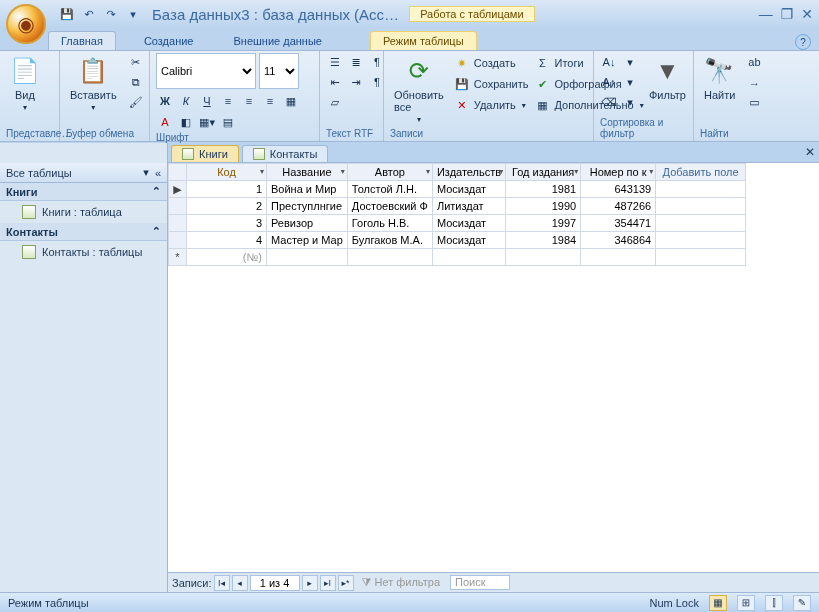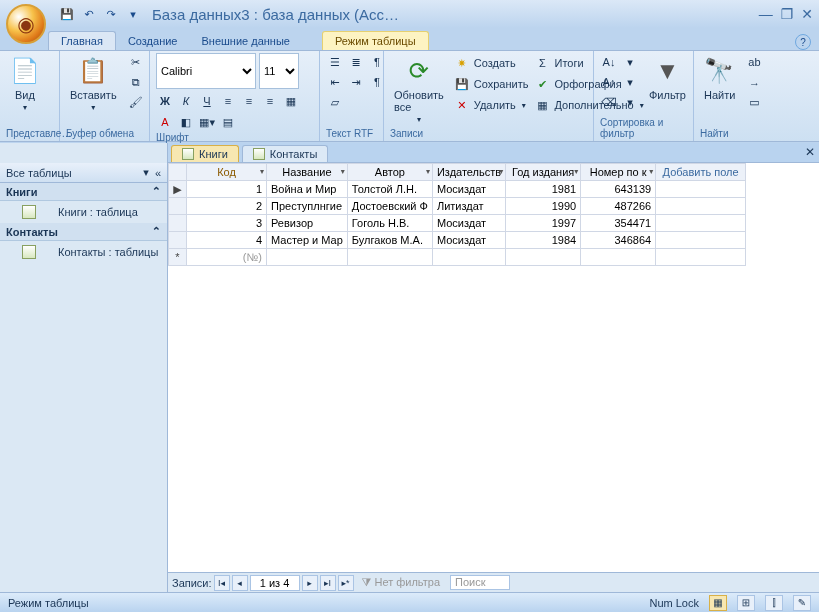--- a/index.html
+++ b/index.html
@@ -8,21 +8,21 @@
   
   .titlebar { height: 28px; background: linear-gradient(#dbe8f7,#bcd4ee); display:flex; align-items:center; padding: 0 6px; }
   .office-btn { width: 40px; height: 40px; border-radius:50%; background: radial-gradient(circle at 30% 30%, #fff, #f7c24a 40%, #e07b1a 70%, #a04000); border: 2px solid #d8a038; position: absolute; top:4px; left:6px; display:flex; align-items:center; justify-content:center; font-size:20px; color:#8a3510;}
   .qat { margin-left: 52px; display:flex; gap:4px; align-items:center; }
   .qat .q { width:18px; height:18px; display:flex; align-items:center; justify-content:center; color:#1a4b8c; }
   .title-text { margin-left:10px; color:#3b6aa0; font-size:15px; }
   .contextual { margin-left:10px; background:#fef6c8; border:1px solid #e6d070; padding:1px 10px; color:#6b4b00; font-size:11px; display:flex; flex-direction:column; align-items:center; line-height:1.1; }
   .win-controls { margin-left:auto; display:flex; gap:8px; color:#3b6aa0; font-size:14px; }
 
   
-  .ribtabs { height:22px; margin-left:48px; display:flex; align-items:flex-end; gap:0; }
+  .ribtabs { height:22px; margin-left:48px; display:flex; align-items:flex-end; gap:16px; }
   .ribtab { padding:3px 12px; color:#1a4b8c; font-size:11px; cursor:default; }
   .ribtab.active { background:#dbe7f5; border:1px solid #9fb8d8; border-bottom:none; border-radius:3px 3px 0 0; }
   .contextual-tab { color:#6b4b00; background:#fdf3c2; border:1px solid #e6d070; border-bottom:none; border-radius:3px 3px 0 0; }
   .help { margin-left:auto; margin-right:8px; color:#1a4b8c; width:16px; height:16px; border-radius:50%; border:1px solid #6fa8e0; display:flex; align-items:center; justify-content:center; font-size:10px; }
 
   
   .ribbon { height:92px; background:linear-gradient(#e6eff9,#cde0f2); border-top:1px solid #9fb8d8; border-bottom:1px solid #9fb8d8; display:flex; }
   .group { border-right:1px solid #aac4e4; padding:2px 6px; display:flex; flex-direction:column; }
   .group-body { flex:1; display:flex; align-items:flex-start; gap:6px; }
   .group-label { text-align:left; color:#3b6aa0; font-size:10px; padding-top:1px; }
@@ -35,21 +35,21 @@
   .fontname { width:100px; }
   .fontsize { width:40px; }
   .records .line { display:flex; align-items:center; gap:4px; height:20px; color:#1a3555; }
   .records .line .g { width:16px; text-align:center; }
 
   
   .workspace { position:absolute; top:143px; bottom:20px; left:0; right:0; display:flex; background:#dbe8f4; }
   .navpane { width:168px; background:#dbe8f4; border-right:1px solid #9fb8d8; display:flex; flex-direction:column; }
   .navhead { background:linear-gradient(#e8f0fa,#cfe0f2); border-bottom:1px solid #9fb8d8; padding:3px 6px; display:flex; align-items:center; color:#1a3555;margin-top:20px; }
   .navgroup { background:#d0e0f0; border-bottom:1px solid #b0c8e0; padding:2px 6px; color:#1a3555; font-weight:bold; display:flex; align-items:center; }
-  .navitem { padding:4px 6px 4px 22px; display:flex; align-items:center; gap:22px; color:#1a3555; }
+  .navitem { padding:4px 6px 4px 22px; display:flex; align-items:center; gap:6px; color:#1a3555; }
   .navitem .ic { width:14px; height:14px; background:linear-gradient(#fff,#d8e8c0); border:1px solid #88a060; }
 
   
   .docarea { flex:1; display:flex; flex-direction:column; background:#fff; position:relative; }
   .doctabs { height:20px; background:#b9d3ef; display:flex; align-items:flex-end; border-bottom:1px solid #9fb8d8; position:relative; }
   .doctab { padding:2px 10px; background:#dce9f6; border:1px solid #9fb8d8; border-bottom:none; margin-left:3px; border-radius:3px 3px 0 0; display:flex; align-items:center; gap:5px; color:#1a3555; font-size:11px; }
   .doctab.active { background:#f7e7b1; border-color:#d8b048; }
   .doctab .ic { width:12px; height:12px; background:linear-gradient(#fff,#d8e8c0); border:1px solid #88a060; }
   .doctabs .close { position:absolute; right:4px; top:2px; color:#1a3555; font-size:12px; }
 
@@ -88,20 +88,23 @@
 
 <div class="titlebar">
   <div class="office-btn">◉</div>
   <div class="qat">
     <span class="q">💾</span>
     <span class="q">↶</span>
     <span class="q">↷</span>
     <span class="q">▾</span>
   </div>
   <div class="title-text">База данных3 : база данных (Acc…</div>
+  <div class="contextual">
+    <span>Работа с таблицами</span>
+  </div>
   <div class="win-controls">
     <span>—</span>
     <span>❐</span>
     <span>✕</span>
   </div>
 </div>
 
 <div class="ribtabs">
   <div class="ribtab active">Главная</div>
   <div class="ribtab">Создание</div>

